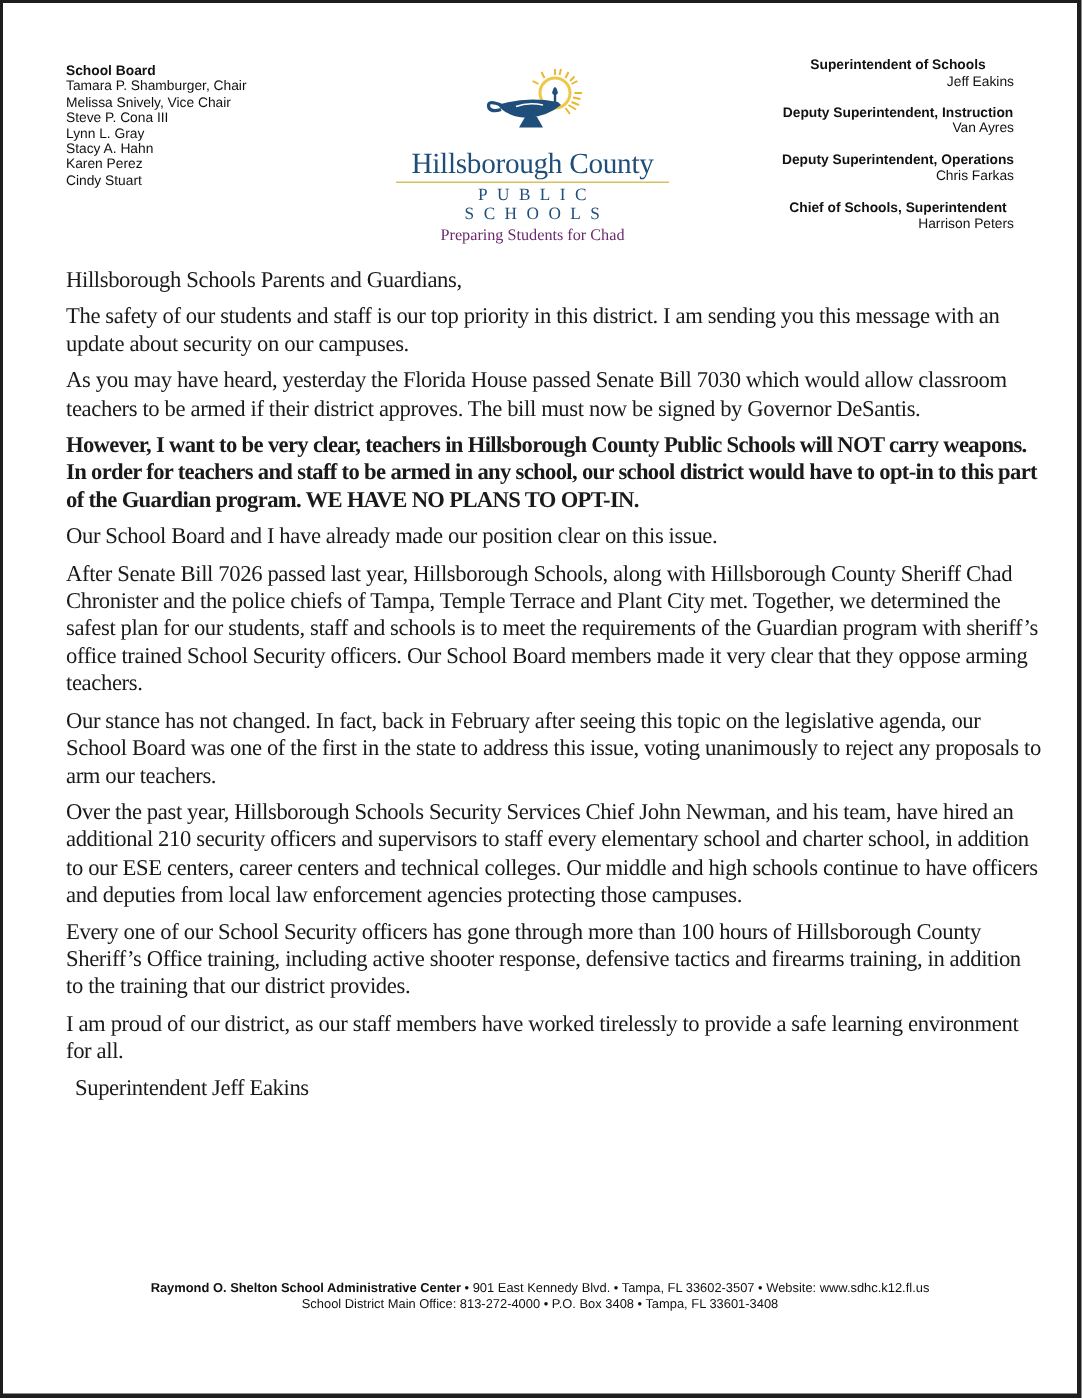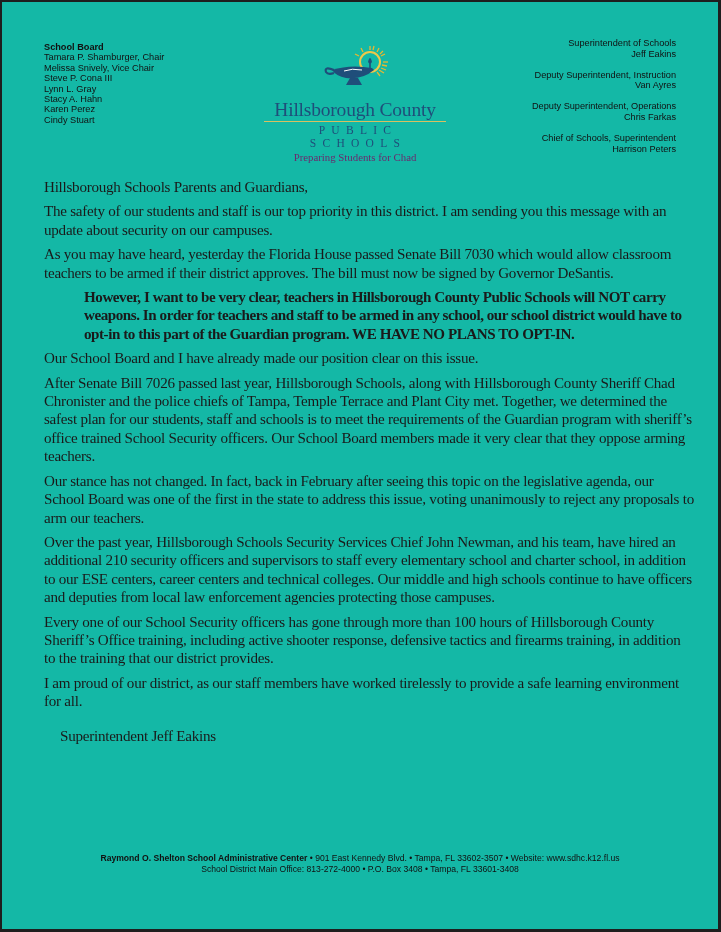--- a/index.html
+++ b/index.html
@@ -4,35 +4,35 @@
   <style>
     html, body { margin: 0; padding: 0; }
     body {
       width: 721px; height: 932px; overflow: hidden;
       background: #1e1e1e;
       position: relative;
     }
     .page {
       position: absolute; left: 2px; top: 2px;
       width: 716px; height: 927px;
-      background: #14b8a6;
+      background: #ffffff;
       overflow: hidden;
     }
     .sans { font-family: "Liberation Sans", "DejaVu Sans", sans-serif; color: #111; }
     .board {
       position: absolute; left: 42px; top: 40px;
       font-size: 9.2px; line-height: 10.4px;
     }
     .board .head { font-weight: bold; }
     .officers {
       position: absolute; right: 42px; top: 36px;
       text-align: right; font-size: 9.2px; line-height: 10.6px;
     }
     .officers .grp { margin-bottom: 10.5px; }
-    .officers .title { font-weight: normal; }
+    .officers .title { font-weight: bold; text-align: center; }
     .logo {
       position: absolute; left: 258px; top: 42px; width: 190px; height: 100px;
       text-align: center;
     }
     .logo svg { display: block; margin: 0 auto; }
     .logo .name {
       font-family: "Liberation Serif", "DejaVu Serif", serif;
       color: #1f4e7a; font-size: 19.5px; line-height: 20px; letter-spacing: -0.2px;
       margin-top: 12px;
     }
@@ -46,21 +46,21 @@
       font-family: "Liberation Serif", "DejaVu Serif", serif;
       color: #6b2a6e; font-size: 10.8px; line-height: 13px; margin-top: 1px;
     }
     .body {
       position: absolute; left: 42px; top: 176px; width: 650px;
       font-family: "Liberation Serif", "DejaVu Serif", serif;
       font-size: 15.1px; line-height: 18.4px; color: #1a1a1a;
       letter-spacing: -0.25px;
     }
     .body p { margin: 0 0 6px 0; }
-    .body p.bold { font-weight: bold; letter-spacing: -0.45px; margin-left: 40px; }
+    .body p.bold { font-weight: bold; letter-spacing: -0.45px; }
     .footer {
       position: absolute; left: 0; width: 716px; top: 851px;
       text-align: center; font-size: 8.6px; line-height: 11.4px;
     }
     .footer b { font-weight: bold; }
   </style>
 </head>
 <body>
 
 <div class="page">
@@ -129,21 +129,21 @@
     <p>Hillsborough Schools Parents and Guardians,</p>
     <p>The safety of our students and staff is our top priority in this district. I am sending you this message with an update about security on our campuses.</p>
     <p>As you may have heard, yesterday the Florida House passed Senate Bill 7030 which would allow classroom teachers to be armed if their district approves. The bill must now be signed by Governor DeSantis.</p>
     <p class="bold">However, I want to be very clear, teachers in Hillsborough County Public Schools will NOT carry weapons. In order for teachers and staff to be armed in any school, our school district would have to opt-in to this part of the Guardian program. WE HAVE NO PLANS TO OPT-IN.</p>
     <p>Our School Board and I have already made our position clear on this issue.</p>
     <p>After Senate Bill 7026 passed last year, Hillsborough Schools, along with Hillsborough County Sheriff Chad Chronister and the police chiefs of Tampa, Temple Terrace and Plant City met. Together, we determined the safest plan for our students, staff and schools is to meet the requirements of the Guardian program with sheriff’s office trained School Security officers. Our School Board members made it very clear that they oppose arming teachers.</p>
     <p>Our stance has not changed. In fact, back in February after seeing this topic on the legislative agenda, our School Board was one of the first in the state to address this issue, voting unanimously to reject any proposals to arm our teachers.</p>
     <p>Over the past year, Hillsborough Schools Security Services Chief John Newman, and his team, have hired an additional 210 security officers and supervisors to staff every elementary school and charter school, in addition to our ESE centers, career centers and technical colleges. Our middle and high schools continue to have officers and deputies from local law enforcement agencies protecting those campuses.</p>
     <p>Every one of our School Security officers has gone through more than 100 hours of Hillsborough County Sheriff’s Office training, including active shooter response, defensive tactics and firearms training, in addition to the training that our district provides.</p>
     <p>I am proud of our district, as our staff members have worked tirelessly to provide a safe learning environment for all.</p>
-    <p style="margin:16px">
+    <p style="margin:6px">
       <span>Superintendent Jeff Eakins</span><br>
     </p>
   </div>
 
   <div class="footer sans">
     <div><b>Raymond O. Shelton School Administrative Center</b><span> • 901 East Kennedy Blvd. • Tampa, FL 33602-3507 • Website: www.sdhc.k12.fl.us</span></div>
     <div>School District Main Office: 813-272-4000 • P.O. Box 3408 • Tampa, FL  33601-3408</div>
   </div>
 
 </div>

